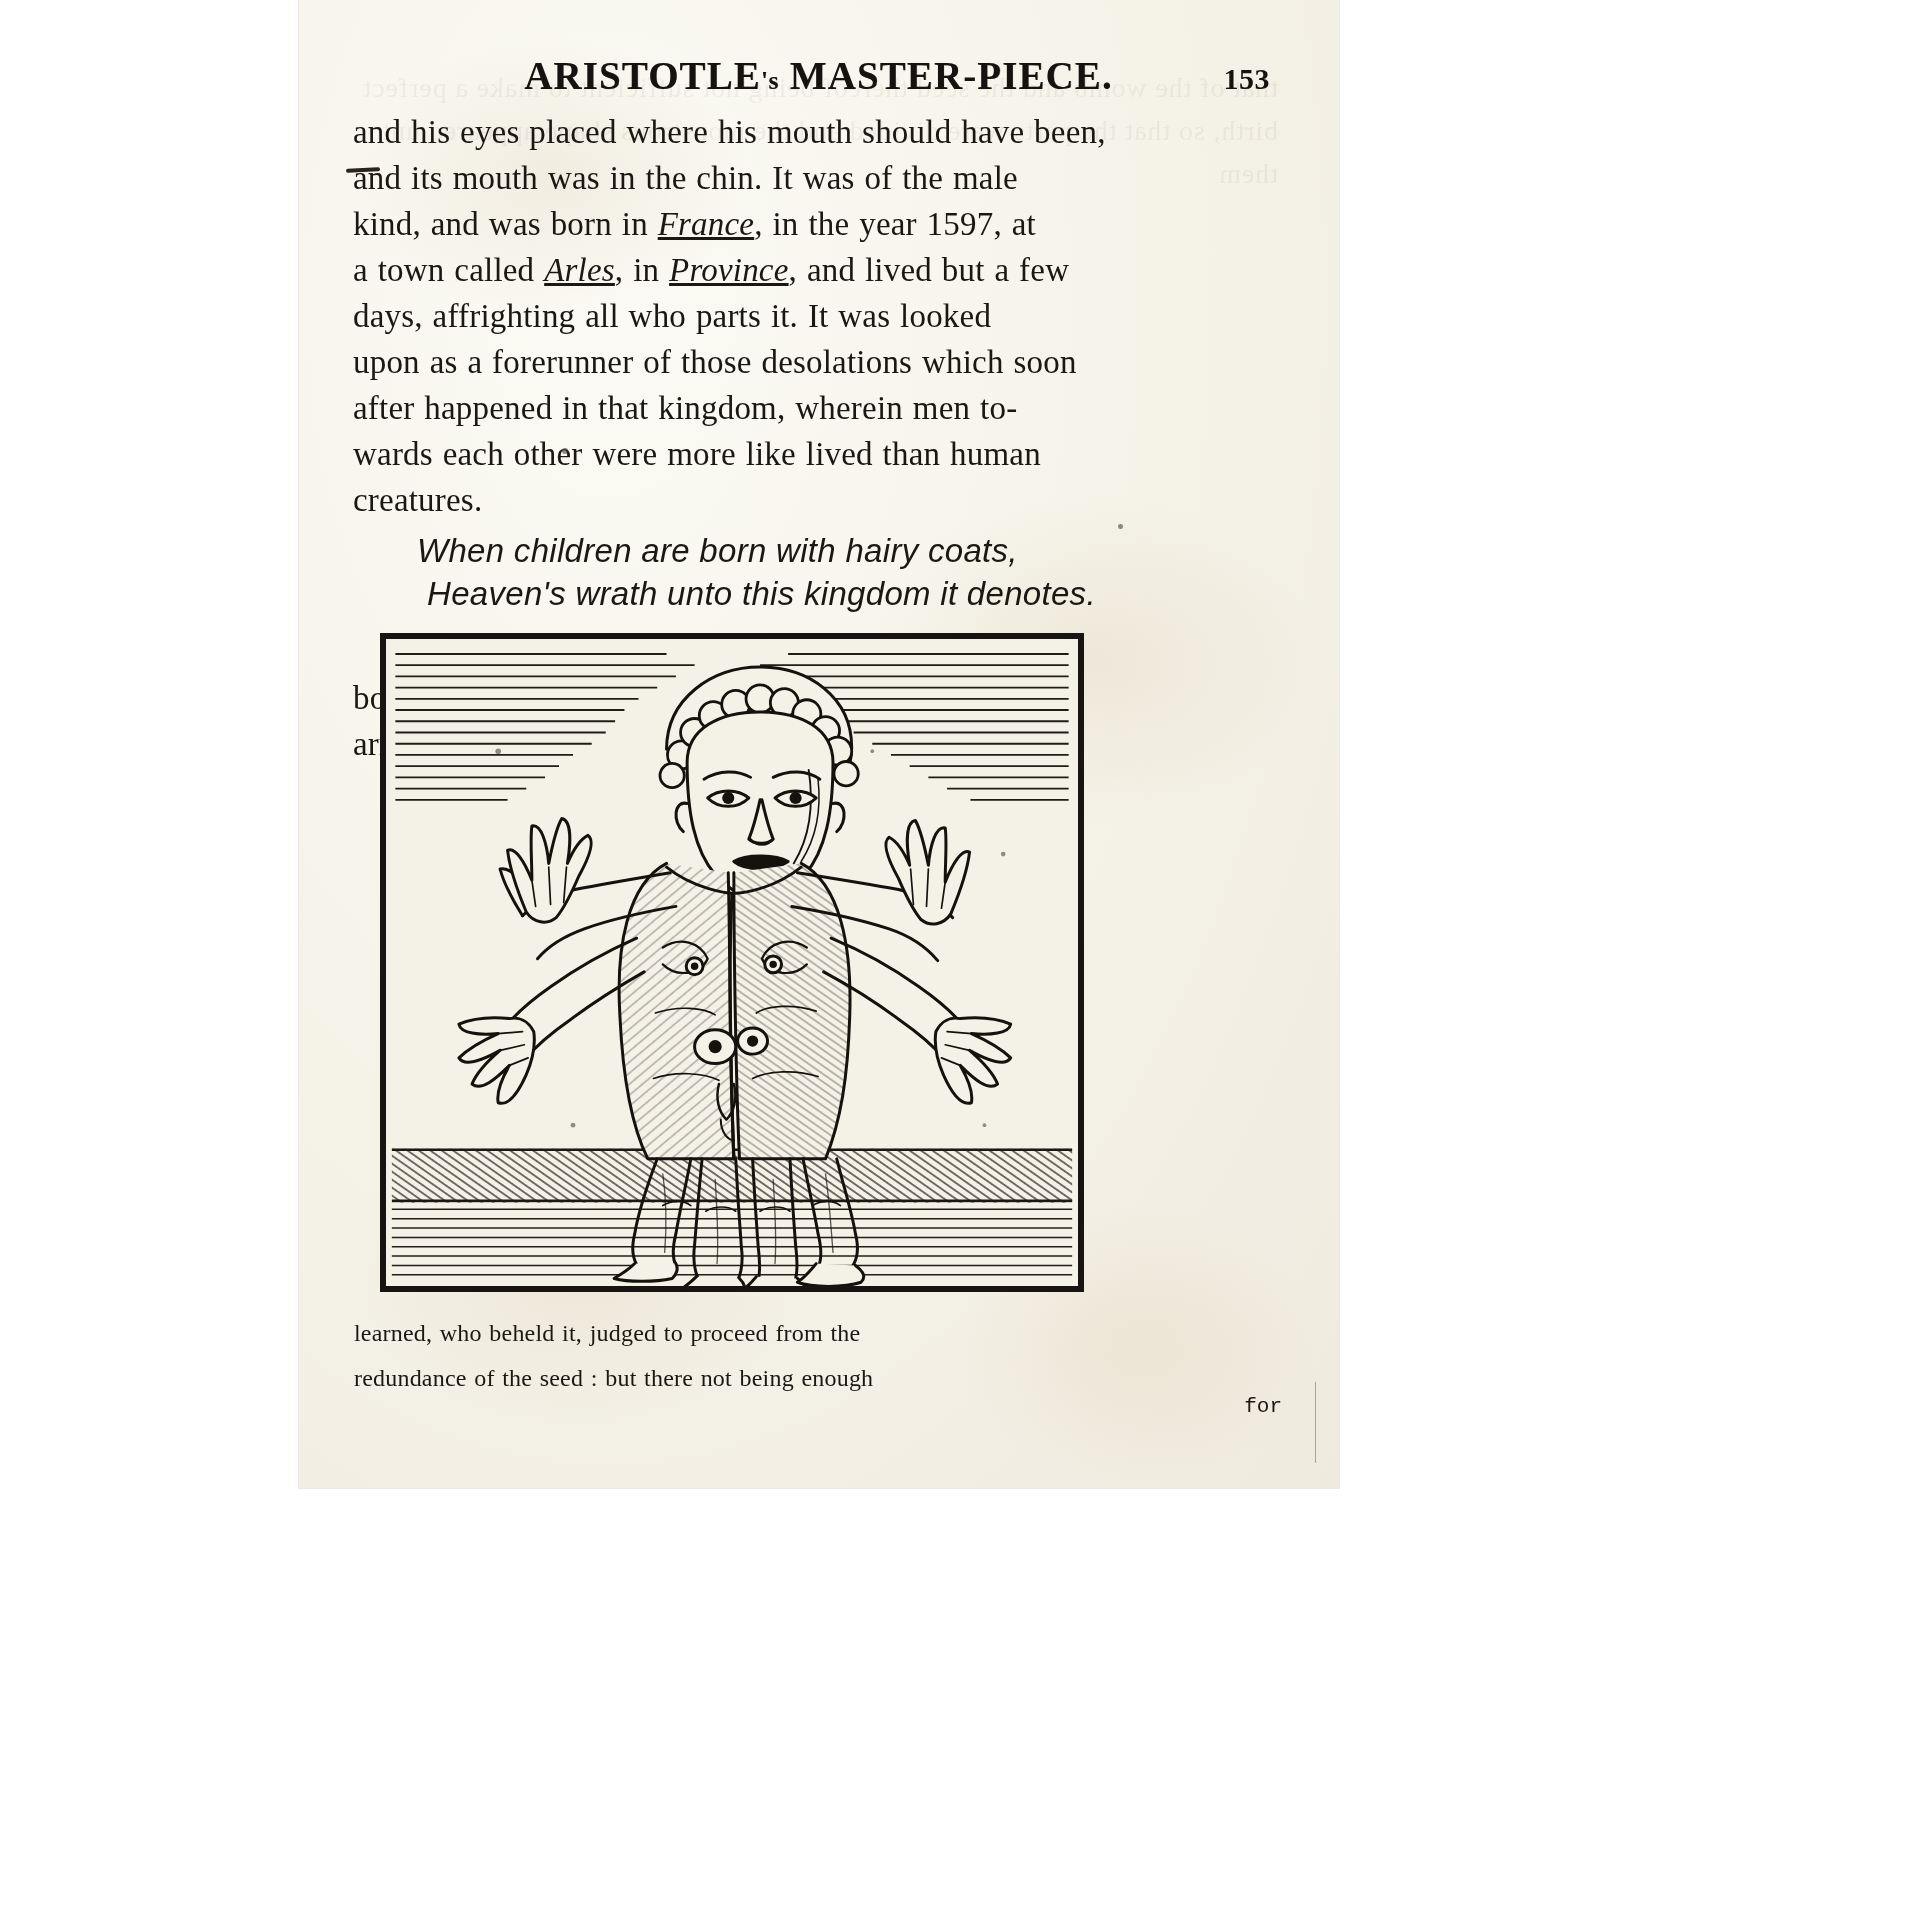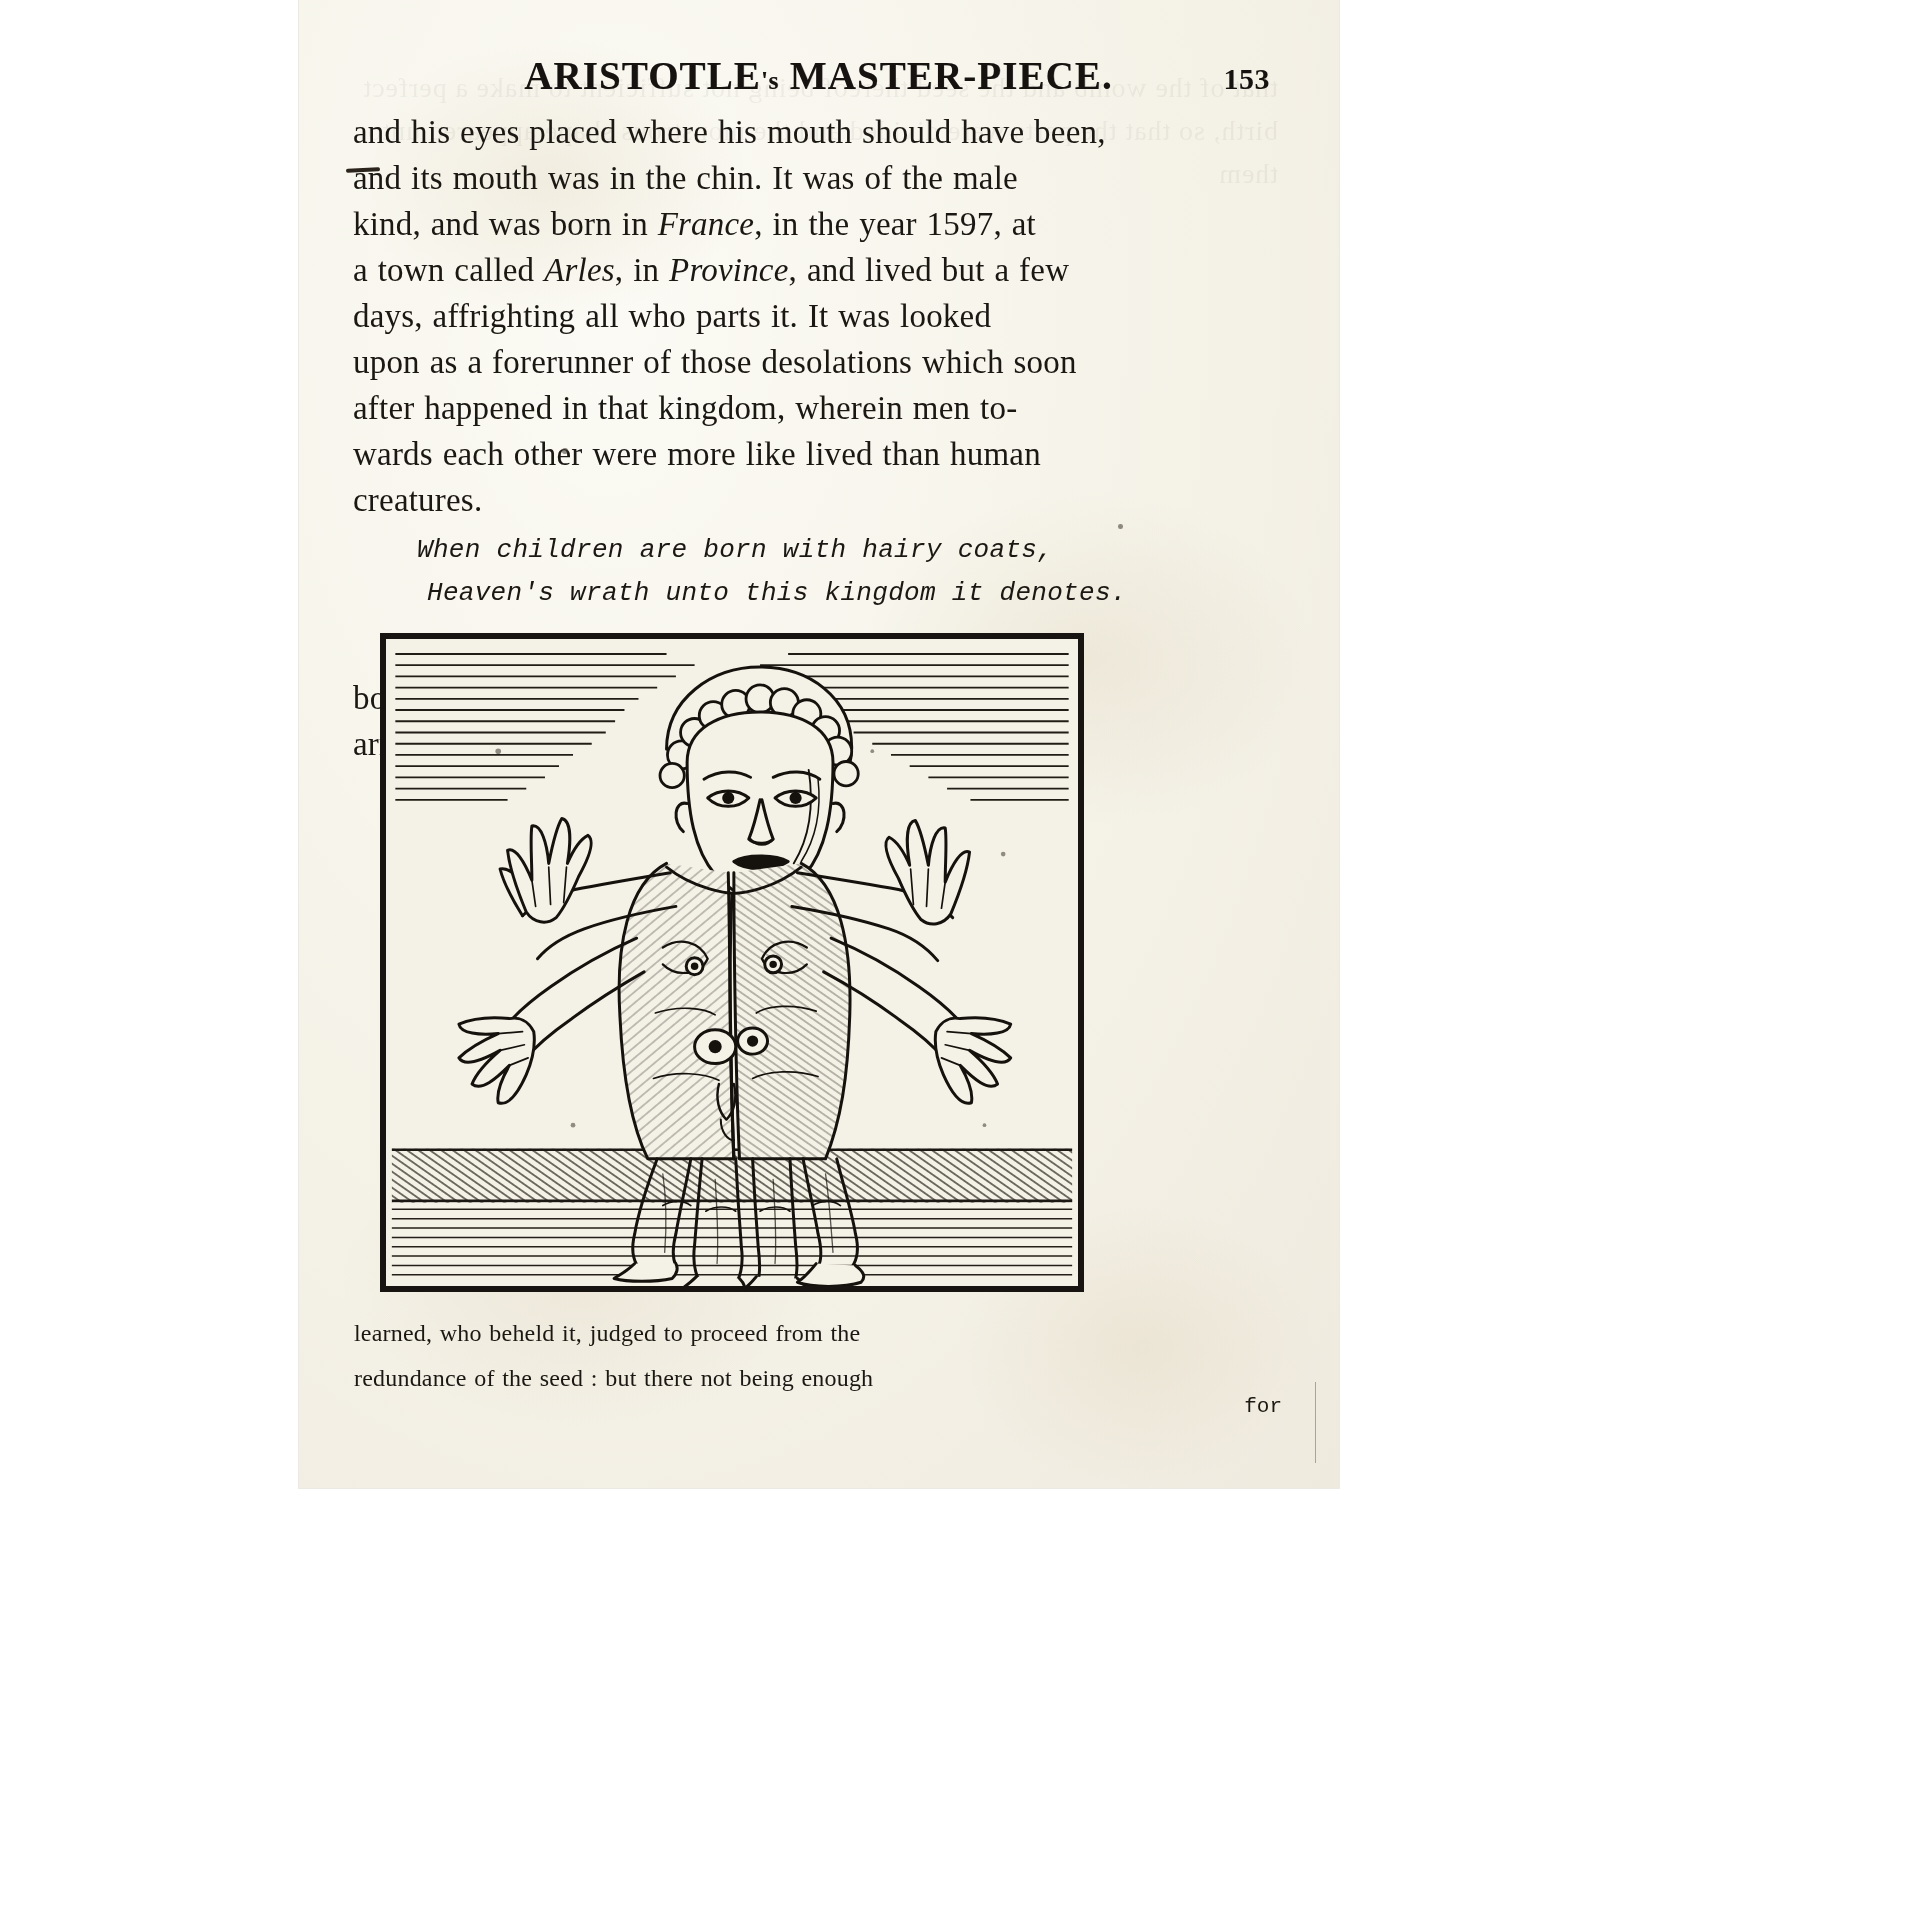--- a/index.html
+++ b/index.html
@@ -107,27 +107,27 @@
     line-height: 46px;
     color: #1b1814;
     text-align: justify;
     text-align-last: left;
     letter-spacing: 0.2px;
     padding: 0 28px 0 26px;
     word-spacing: 1.4px;
     margin-top: 11px;
   }
   .body p { margin: 0; }
-  .body .it { font-style: italic; }
+  .body .it { font-style: italic; text-decoration: underline; }
   .indent { text-indent: 49px; }
 
   .verse {
-    font-family: Liberation Mono, monospace;
+    font-family: Liberation Sans, sans-serif;
     font-style: italic;
-    font-size: 26px;
+    font-size: 33px;
     line-height: 43px;
     color: #1b1814;
     padding: 5.6px 0 3.8px 0;
     letter-spacing: 0.3px;
   }
   .verse .v1 { display: block; padding-left: 90px; }
   .verse .v2 { display: block; padding-left: 100px; }
 
   
   .ink-dash {

